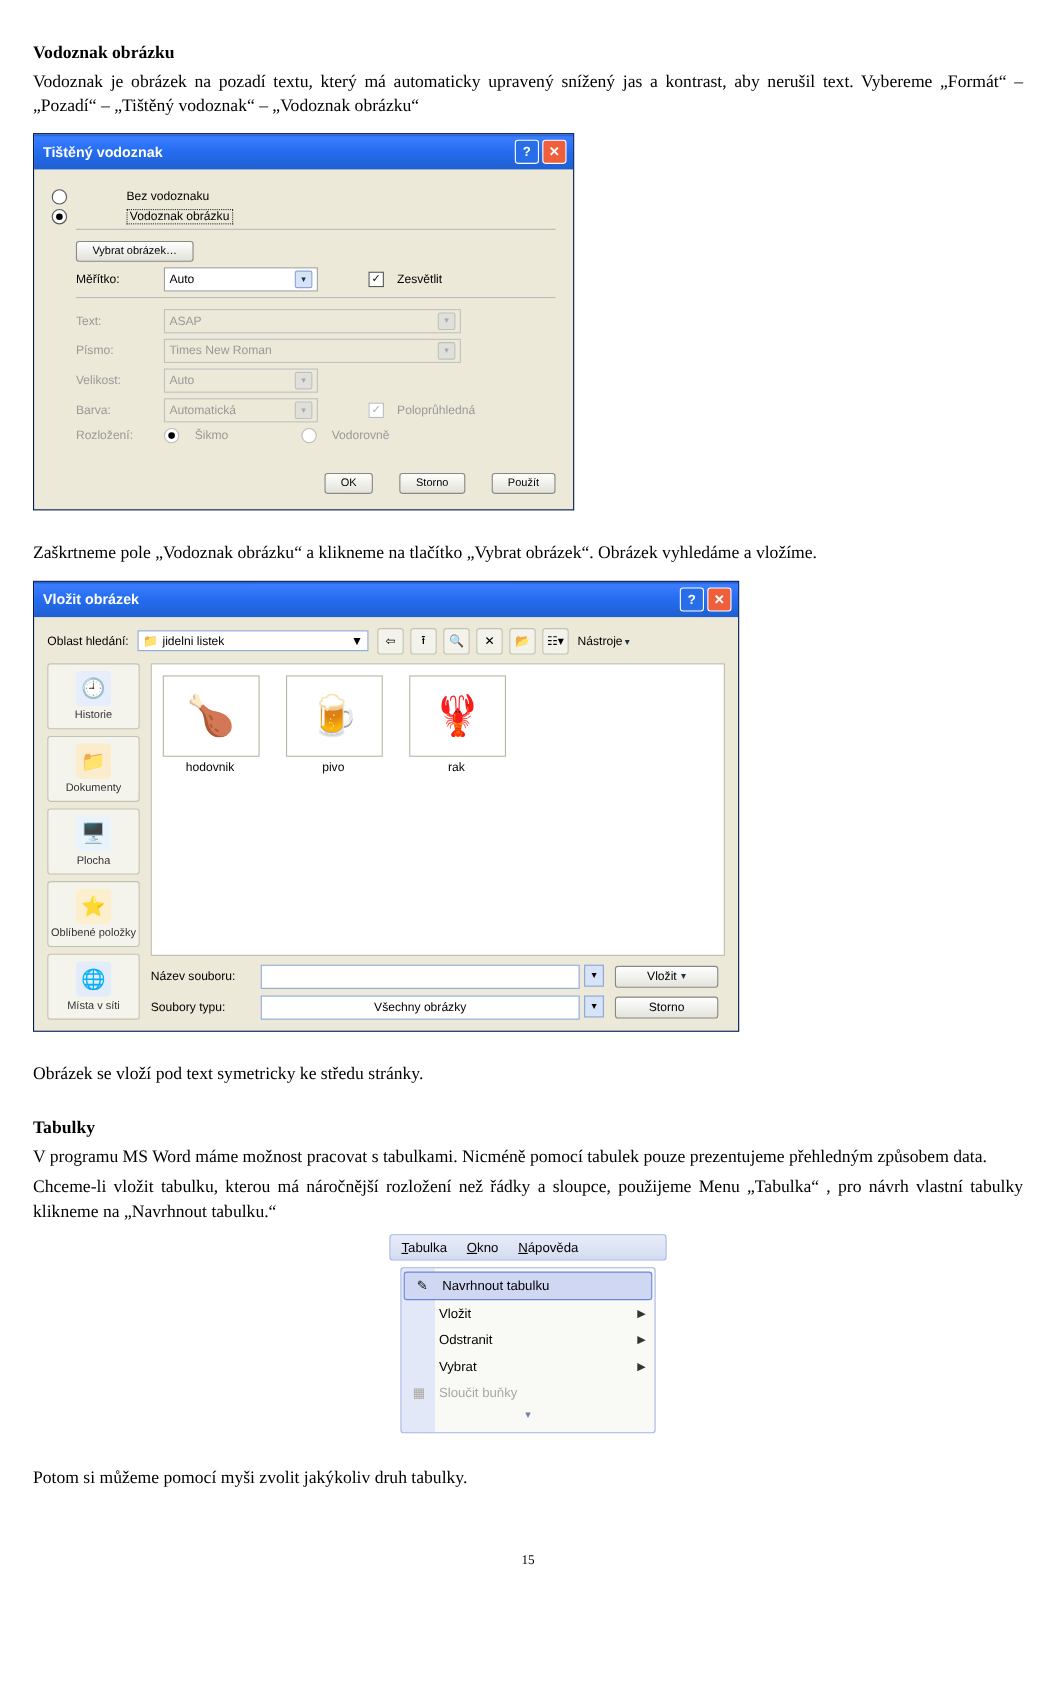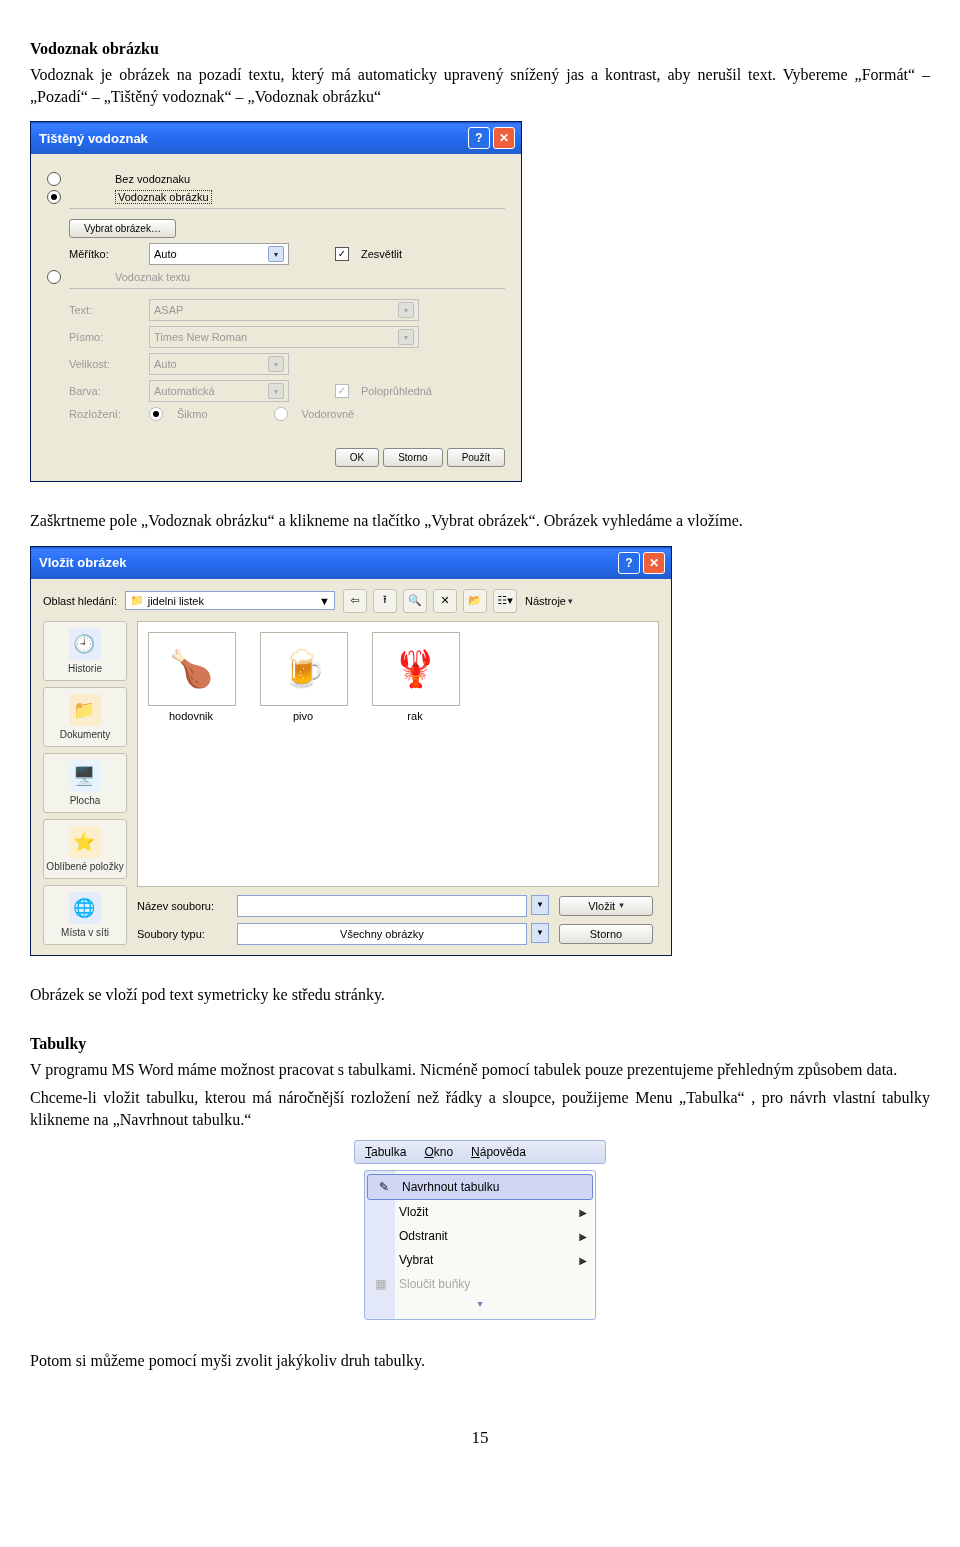--- a/index.html
+++ b/index.html
@@ -82,21 +82,21 @@
 
   .chk {
     width:12px; height:12px; border:1px solid #555; background:#fff;
     display:inline-flex; align-items:center; justify-content:center; margin-right:4px;
   }
   .chk.checked::after{content:"✓"; font-size:10px; line-height:10px;}
   .chk.disabled{ border-color:#bbb; color:#aaa;}
   .chk.disabled.checked::after{ color:#aaa;}
 
   .dlg-footer {
-    display:flex; justify-content:flex-end; gap:4px; padding:10px 16px 14px 16px;
+    display:flex; justify-content:flex-end; gap:24px; padding:10px 16px 14px 16px;
   }
 
   
   .file-top-row { display:flex; align-items:center; gap:8px; padding-bottom:8px; }
   .folder-combo {
     flex:0 0 200px; border:1px solid #8ba4d6; background:#fff; padding:2px 4px;
     display:flex; align-items:center; justify-content:space-between;
   }
   .toolbar-icons { display:flex; gap:6px; }
   .tb-icon {
@@ -152,21 +152,21 @@
   }
   .menu-row { display:flex; align-items:center; padding:3px 8px 3px 6px; gap:8px; }
   .menu-row.hover { background:#cfd7f3; border:1px solid #6a87d8; border-radius:3px; margin:0 2px;}
   .menu-icon { width:20px; height:18px; display:flex; align-items:center; justify-content:center; font-size:12px;}
   .menu-expand { margin-left:auto; font-size:10px; color:#333; }
   .menu-disabled { color:#a9a9a3; }
   .menu-chevron{
     text-align:center; color:#6c81b5; font-size:10px; padding-top:2px;
   }
 
-  .page-number { text-align:center; margin-top:56px; font-size:17px; }
+  .page-number { text-align:center; margin-top:56px; font-size:12px; }
 </style>
 </head>
 <body>
 
 <div class="heading-bold">Vodoznak obrázku</div>
 <div class="para">Vodoznak je obrázek na pozadí textu, který má automaticky upravený snížený jas a kontrast, aby nerušil text. Vybereme „Formát“ – „Pozadí“ – „Tištěný vodoznak“ – „Vodoznak obrázku“</div>
 
 <div class="xp-dialog" style="width:490px;">
   <div class="xp-titlebar">
     <span class="title">Tištěný vodoznak</span>
@@ -190,24 +190,20 @@
       <span class="lbl">Měřítko:</span>
       <div class="combo" style="width:130px;">
         <span>Auto</span>
         <span class="arrow">▼</span>
       </div>
       <span style="width:30px;"></span>
       <span class="chk checked"></span>
       <span>Zesvětlit</span>
     </div>
 
-    <div class="radio-row">
-      <span class="radio-dot"></span>
-      <span class="lbl-disabled">Vodoznak textu</span>
-    </div>
     <div class="hr-line"></div>
 
     <div class="row-inline">
       <span class="lbl lbl-disabled">Text:</span>
       <div class="combo combo-disabled" style="width:260px;">
         <span>ASAP</span>
         <span class="arrow disabled">▼</span>
       </div>
     </div>
     <div class="row-inline">

